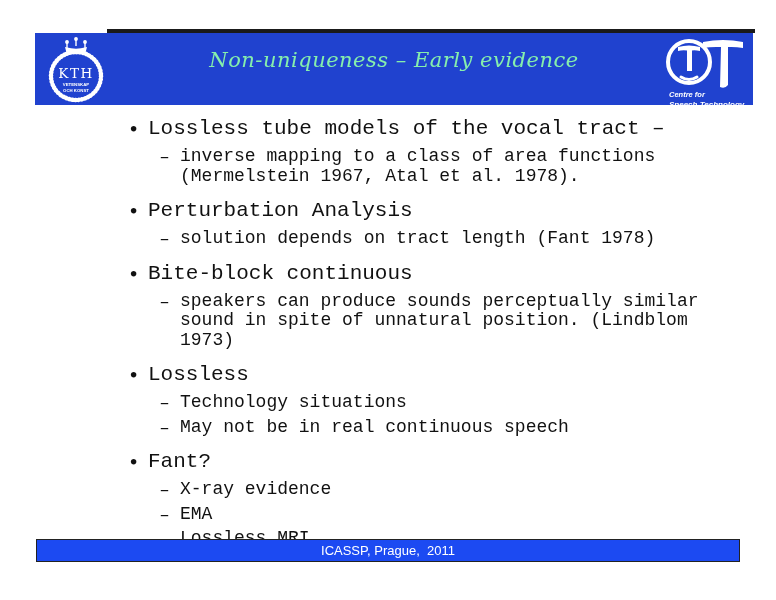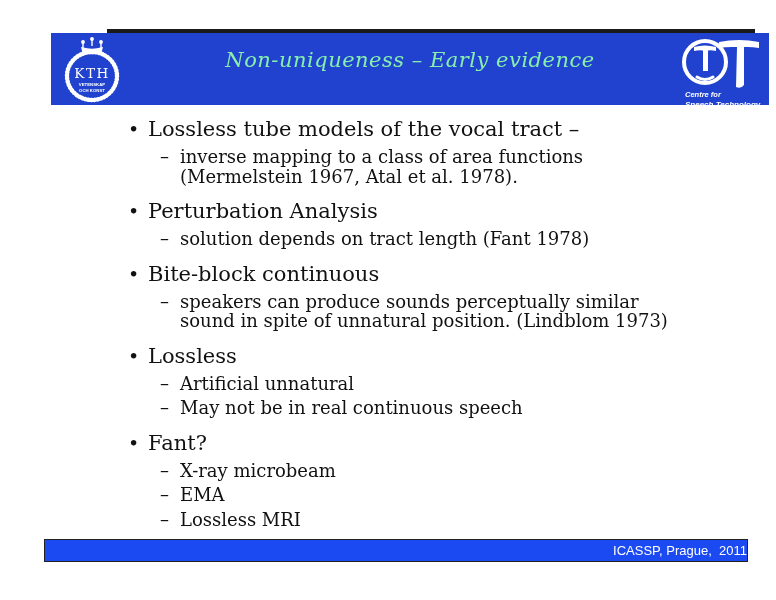--- a/index.html
+++ b/index.html
@@ -9,47 +9,46 @@
   }
   
   .top-strip {
     position:absolute; left:107px; top:29px; width:648px; height:4px;
     background:#1a1a1a;
   }
   
   .header-bar {
     position:absolute; left:35px; top:33px; width:718px; height:72px;
     background:var(--header-blue,#2042cf);
-    margin-left:16px;
   }
   .slide-title {
     position:absolute; left:0; right:0; top:15px; text-align:center;
     font-family:"DejaVu Serif", serif; font-style:italic; font-weight:500;
     font-size:21px; color:#86efac; letter-spacing:0.5px; white-space:pre;
   }
   .kth-logo { position:absolute; left:10px; top:3px; }
   .ctt-logo { position:absolute; right:2px; top:2px; }
   
   .body-list {
     position:absolute; left:127px; top:116px; width:596px;
     color:var(--body-text,#111111);
   }
   .item { position:relative; }
   .item .mark { position:absolute; top:0; }
-  .item .txt { display:block; white-space:pre-line; }
+  .item .txt { display:block; white-space:pre-line;font-family:Liberation Mono, monospace; }
   .item.l1 { font-size:21px; line-height:26px; margin-top:12px; padding-left:21px; }
   .item.l1 .mark { left:1px; font-size:19px; }
   .item.l2 { font-size:18px; line-height:19.5px; margin-top:5px; padding-left:53px; }
   .item.l2 .mark { left:33px; }
   .body-list .item:first-child { margin-top:0; }
   
   .footer-bar {
-    position:absolute; left:44px; top:539px; width:704px; height:23px;
+    position:absolute; left:36px; top:539px; width:704px; height:23px;
     background:var(--footer-blue,#1c4af2); border:1px solid #222;
-    box-sizing:border-box; text-align:right;
+    box-sizing:border-box; text-align:center;
   }
   .footer-text {
     font-family:"Liberation Sans", sans-serif; font-size:13px; color:#ffffff;
     line-height:20px; white-space:pre;
   }
   svg text { fill:#ffffff; }
 </style>
 </head>
 <body>
 
@@ -120,36 +119,36 @@
 sound in spite of unnatural position. (Lindblom 1973)</span>
     </div>
 
     <div class="item l1">
       <span class="mark">•</span>
       <span class="txt">Lossless</span>
     </div>
 
     <div class="item l2">
       <span class="mark">–</span>
-      <span class="txt">Artificial unnatural</span>
+      <span class="txt">Technology situations</span>
     </div>
 
     <div class="item l2">
       <span class="mark">–</span>
       <span class="txt">May not be in real continuous speech</span>
     </div>
 
     <div class="item l1">
       <span class="mark">•</span>
       <span class="txt">Fant?</span>
     </div>
 
     <div class="item l2">
       <span class="mark">–</span>
-      <span class="txt">X-ray microbeam</span>
+      <span class="txt">X-ray evidence</span>
     </div>
 
     <div class="item l2">
       <span class="mark">–</span>
       <span class="txt">EMA</span>
     </div>
 
     <div class="item l2">
       <span class="mark">–</span>
       <span class="txt">Lossless MRI</span>

